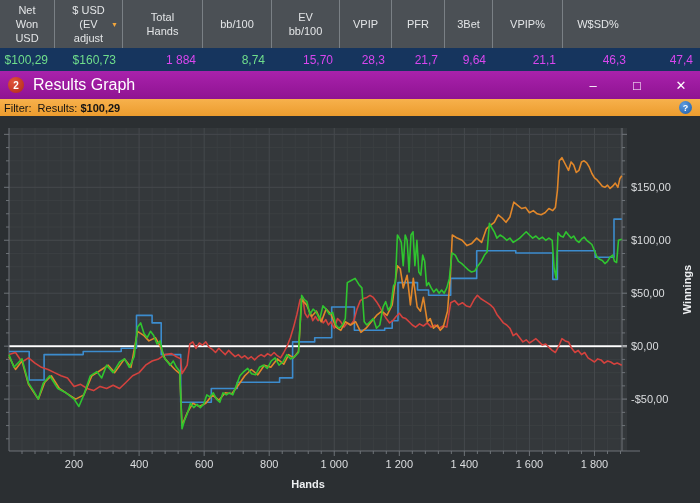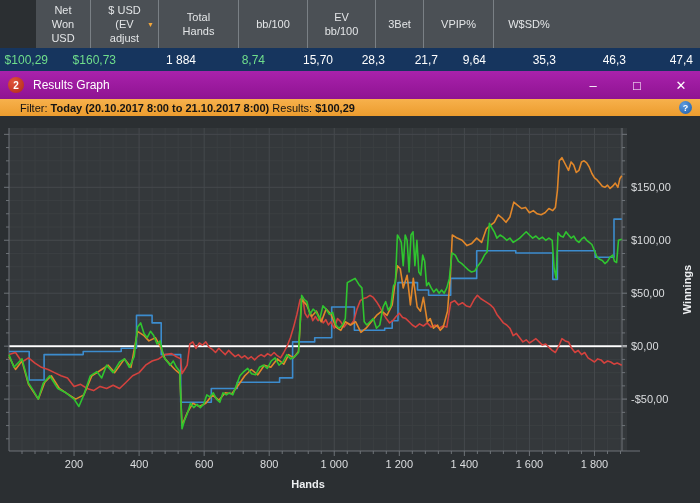--- a/index.html
+++ b/index.html
@@ -1,33 +1,33 @@
 <!DOCTYPE html>
 <html><head>
 <meta charset="utf-8">
 <style>
   html,body{margin:0;padding:0;}
   body{width:700px;height:503px;background:#2B2F32;font-family:"Liberation Sans",sans-serif;overflow:hidden;}
   
-  .stats-header{display:flex;height:48px;background:#4B5055;margin-left:36px;}
+  .stats-header{display:flex;height:48px;background:#4B5055;}
   .hcell{position:relative;box-sizing:border-box;border-right:1px solid #7A8085;display:flex;align-items:center;justify-content:center;color:#E3E5E7;font-size:11px;text-align:center;}
   .hcell:last-child{border-right:none;}
   .htext{white-space:pre-line;line-height:1.3;}
   .sort{position:absolute;right:4px;top:50%;transform:translateY(-50%);color:#F2A63B;font-size:7px;}
   .stats-values{display:flex;height:23px;background:#16355E;align-items:center;}
-  .vcell{box-sizing:border-box;padding-right:7px;text-align:right;font-size:12px;color:#ffffff;width:100%;}
+  .vcell{box-sizing:border-box;padding-right:7px;text-align:right;font-size:12px;color:#d946ef;width:100%;}
   .vcell.green{color:#6FDE8C;}
   
   .titlebar{height:28px;background:linear-gradient(#A922AC,#8F1392);display:flex;align-items:center;position:relative;}
   .badge{width:16px;height:16px;border-radius:50%;background:radial-gradient(circle at 35% 30%,#E1543C,#B02818);color:#fff;font-size:10px;font-weight:bold;display:flex;align-items:center;justify-content:center;margin-left:8px;flex:0 0 auto;}
-  .title{color:#fff;font-size:12px;margin-left:9px;}
+  .title{color:#fff;font-size:16px;margin-left:9px;}
   .controls{position:absolute;right:10px;top:0;height:100%;display:flex;align-items:center;gap:26px;}
   .ctrl{color:#fff;font-size:13px;width:18px;text-align:center;line-height:1;cursor:default;}
   
-  .filterbar{height:17px;background:linear-gradient(#F7B14C,#EC9C2E);display:flex;align-items:center;font-size:11px;color:#141414;padding-left:20px;position:relative;white-space:pre;}
+  .filterbar{height:17px;background:linear-gradient(#F7B14C,#EC9C2E);display:flex;align-items:center;font-size:11px;color:#141414;padding-left:4px;position:relative;white-space:pre;}
   .filterbar .bold{font-weight:bold;}
   .help{position:absolute;right:8px;top:2px;width:13px;height:13px;border-radius:50%;background:radial-gradient(circle at 35% 30%,#5D9BE0,#1D5CA8);color:#fff;font-size:9px;font-weight:bold;display:flex;align-items:center;justify-content:center;}
   
   .chart{position:relative;height:387px;background:#2B2F32;}
   svg text{font-family:"Liberation Sans",sans-serif;}
   .ticklabel{fill:#DCDEE0;font-size:11px;}
   .axtitle{fill:#EDEFF1;font-size:11px;font-weight:bold;}
 </style>
 </head>
 <body>
@@ -48,20 +48,26 @@
       <span class="htext">Total
 Hands</span>
     </div>
     <div class="hcell" style="width: 69px;">
       <span class="htext">bb/100</span>
     </div>
     <div class="hcell" style="width: 68px;">
       <span class="htext">EV
 bb/100</span>
     </div>
+    <div class="hcell" style="width: 52px;">
+      <span class="htext">VPIP</span>
+    </div>
+    <div class="hcell" style="width: 53px;">
+      <span class="htext">PFR</span>
+    </div>
     <div class="hcell" style="width: 48px;">
       <span class="htext">3Bet</span>
     </div>
     <div class="hcell" style="width: 70px;">
       <span class="htext">VPIP%</span>
     </div>
     <div class="hcell" style="width: 70px;">
       <span class="htext">W$SD%</span>
     </div>
   </div>
@@ -84,42 +90,42 @@
     <div style="width: 52px; flex: 0 0 auto;">
       <div class="vcell">28,3</div>
     </div>
     <div style="width: 53px; flex: 0 0 auto;">
       <div class="vcell">21,7</div>
     </div>
     <div style="width: 48px; flex: 0 0 auto;">
       <div class="vcell">9,64</div>
     </div>
     <div style="width: 70px; flex: 0 0 auto;">
-      <div class="vcell">35,3</div>
+      <div class="vcell">21,1</div>
     </div>
     <div style="width: 70px; flex: 0 0 auto;">
       <div class="vcell">46,3</div>
     </div>
     <div style="width: 67px; flex: 0 0 auto;">
       <div class="vcell">47,4</div>
     </div>
   </div>
 
 <div class="titlebar">
   <div class="badge">2</div>
   <div class="title">Results Graph</div>
   <div class="controls">
     <div class="ctrl">–</div>
     <div class="ctrl">□</div>
     <div class="ctrl">✕</div>
   </div>
 </div>
 
 <div class="filterbar">
-  <span>Filter: </span><span class="bold">Today (20.10.2017 8:00 to 21.10.2017 8:00)</span><span> Results: </span><span class="bold">$100,29</span>
+  <span>Filter: </span><span> Results: </span><span class="bold">$100,29</span>
   <div class="help">?</div>
 </div>
 
 <div class="chart">
   <svg width="700" height="387" xmlns="http://www.w3.org/2000/svg">
       <rect x="9" y="12" width="618" height="323" fill="#34383B"></rect>
       <line x1="22.010526315789473" y1="12" x2="22.010526315789473" y2="335" stroke="#3B3F42" stroke-width="1"></line>
       <line x1="35.02105263157895" y1="12" x2="35.02105263157895" y2="335" stroke="#3B3F42" stroke-width="1"></line>
       <line x1="48.03157894736842" y1="12" x2="48.03157894736842" y2="335" stroke="#3B3F42" stroke-width="1"></line>
       <line x1="61.04210526315789" y1="12" x2="61.04210526315789" y2="335" stroke="#3B3F42" stroke-width="1"></line>

